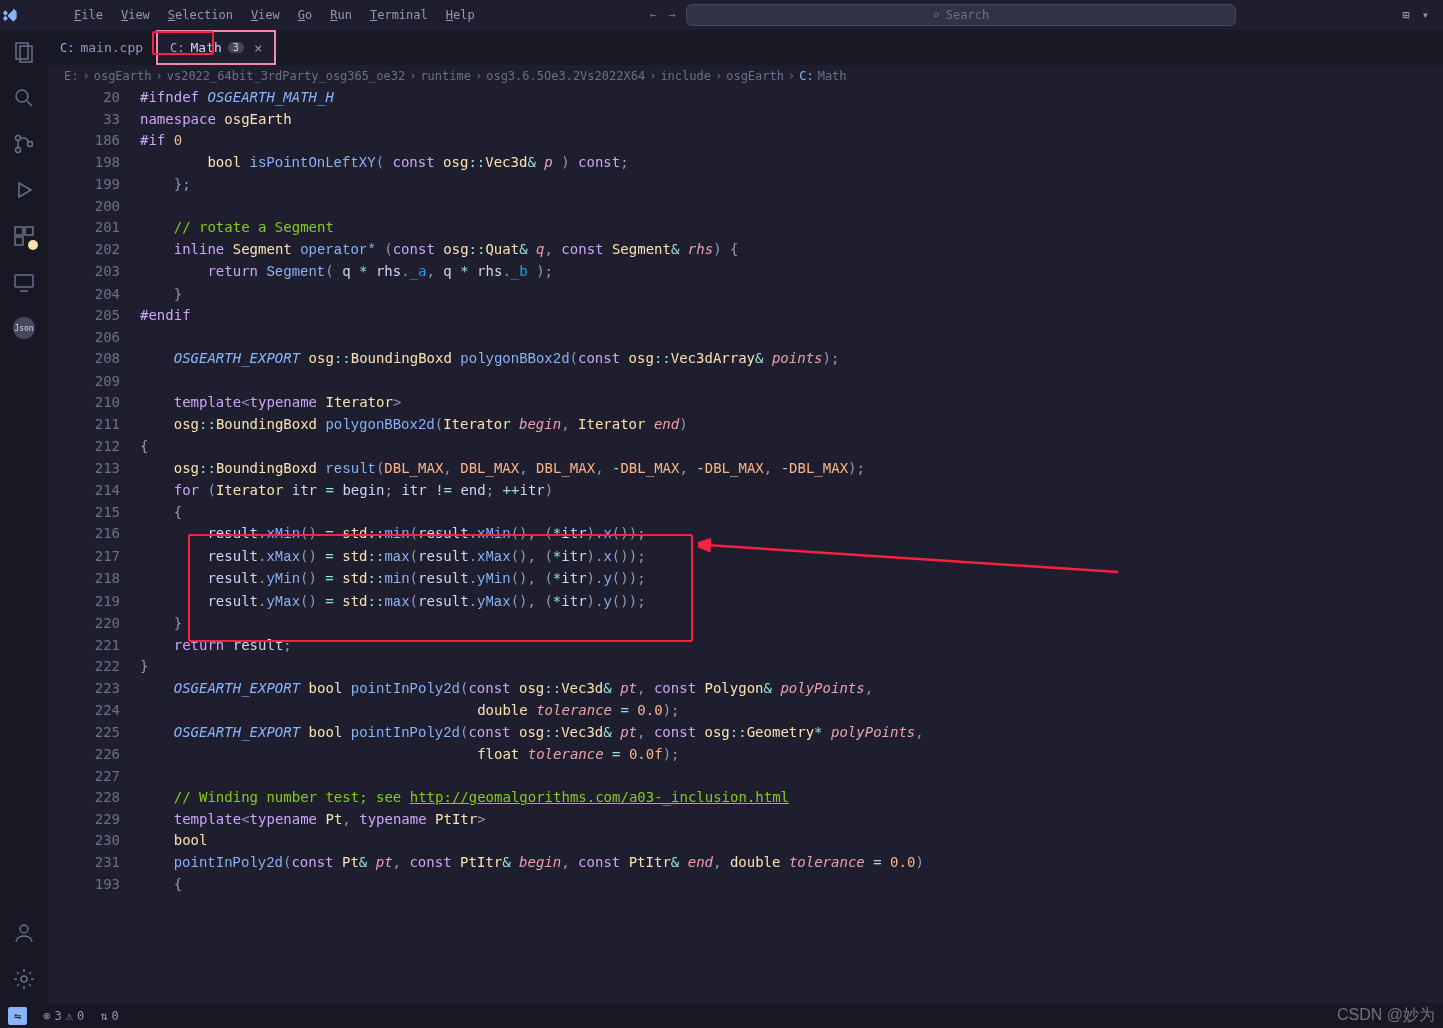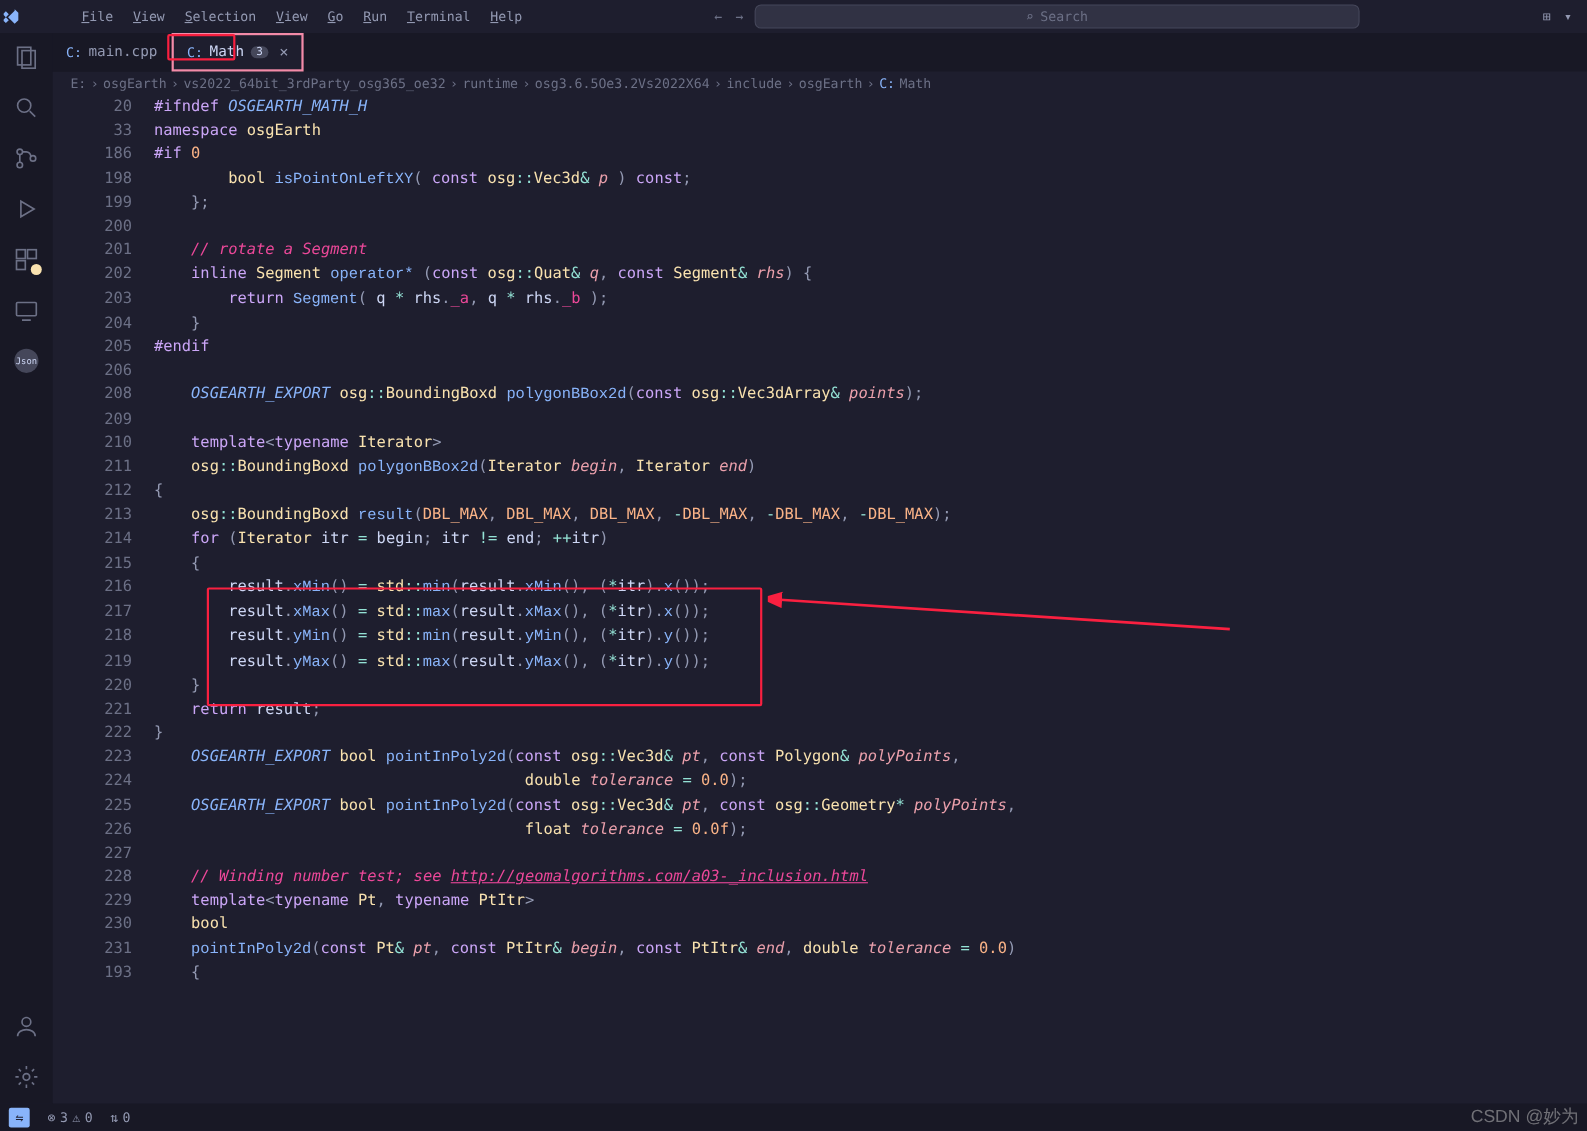--- a/index.html
+++ b/index.html
@@ -72,33 +72,33 @@
 .breadcrumb .crumb { white-space: nowrap; }
 .breadcrumb .file-icon { color: #89b4fa; }
 .code-area { flex: 1; overflow: hidden; position: relative; }
 .code-lines { font-family: Consolas, monospace; font-size: 14px; line-height: 21.5px; }
 .line { display: flex; }
 .gutter {
   width: 92px; text-align: right; padding-right: 20px;
   color: #6c7086; user-select: none; flex-shrink: 0;
 }
 .code { white-space: pre; flex: 1; }
-.c-comment { color: #ec4899; font-style: italic; }
+.c-comment { color: #84cc16; }
 .c-keyword { color: #cba6f7; }
 .c-macro { color: #cba6f7; margin-top: 16px; }
 .c-macroname { color: #89b4fa; font-style: italic; }
 .c-type { color: #f9e2af; }
 .c-func { color: #89b4fa; font-family: Liberation Mono, monospace; }
 .c-var { color: #cdd6f4; }
 .c-param { color: #eba0ac; font-style: italic; }
 .c-punct { color: #9399b2; }
 .c-op { color: #94e2d5; }
 .c-const { color: #fab387; }
 .c-ns { color: #f9e2af; }
-.c-prop { color: #ec4899; }
+.c-prop { color: #0ea5e9; }
 .highlight-box {
   position: absolute; border: 2.5px solid #f92040;
   pointer-events: none; border-radius: 2px;
 }
 .status-bar {
   height: 25px; background: #181825; display: flex; align-items: center;
   padding: 0 8px; font-size: 12px; color: #9399b2; gap: 16px;
 }
 .status-item { display: flex; align-items: center; gap: 4px; }
 .watermark {

